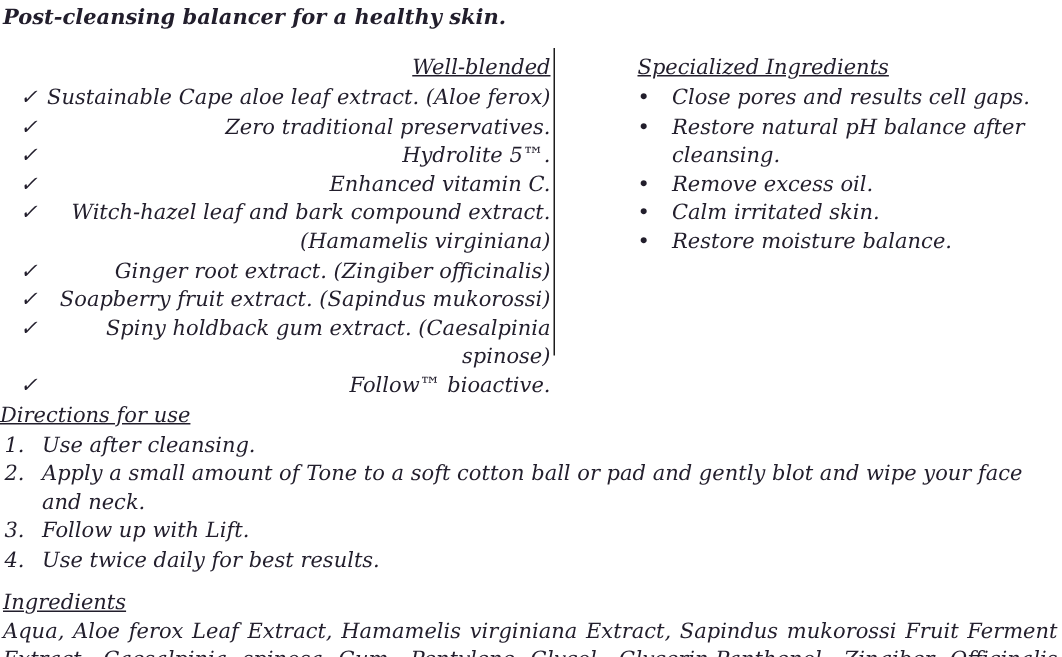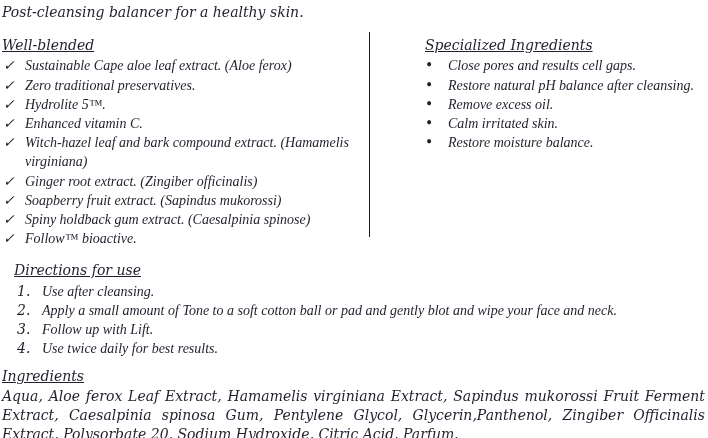--- a/index.html
+++ b/index.html
@@ -11,29 +11,31 @@
     font-family: "DejaVu Serif", serif;
     font-style: italic;
     font-size: 14px;
     color: #221e2c;
     overflow: hidden;
     position: relative;
   }
   .tagline {
     margin: 3px 0 0 2px;
     line-height: 19.2px;
+    font-weight: bold;
   }
   .columns {
     display: flex;
     margin-top: 14px;
   }
   .col-left {
     width: 367px;
     padding-left: 2px;
     flex: 0 0 367px;
+    text-align: right;
   }
   .col-right {
     flex: 1;
     padding-left: 58px;
   }
   .divider {
     position: absolute;
     left: 369px;
     top: 32px;
     width: 1px;
@@ -54,22 +56,22 @@
     padding: 0;
   }
   li {
     display: flex;
     line-height: 19.2px;
   }
   .check-list li { padding-left: 1px; }
   .check-list .marker { flex: 0 0 22px; }
   .bullet-list .marker { flex: 0 0 23px; }
   .bullet-list li { padding-left: 0; }
-  .item-text { flex: 1; font-family: Liberation Serif, serif; }
-  .directions { margin-top: 13px; padding-left: 14px; }
+  .item-text { flex: 1; }
+  .directions { margin-top: 0; padding-left: 0; }
   .directions .num { flex: 0 0 28px; padding-left: 3px; }
   .ingredients { margin-top: 9px; padding-left: 2px; padding-right: 3px; }
   .ingredients p {
     margin: 0;
     text-align: justify;
     line-height: 19.2px;
   }
 </style>
 </head>
 <body>

